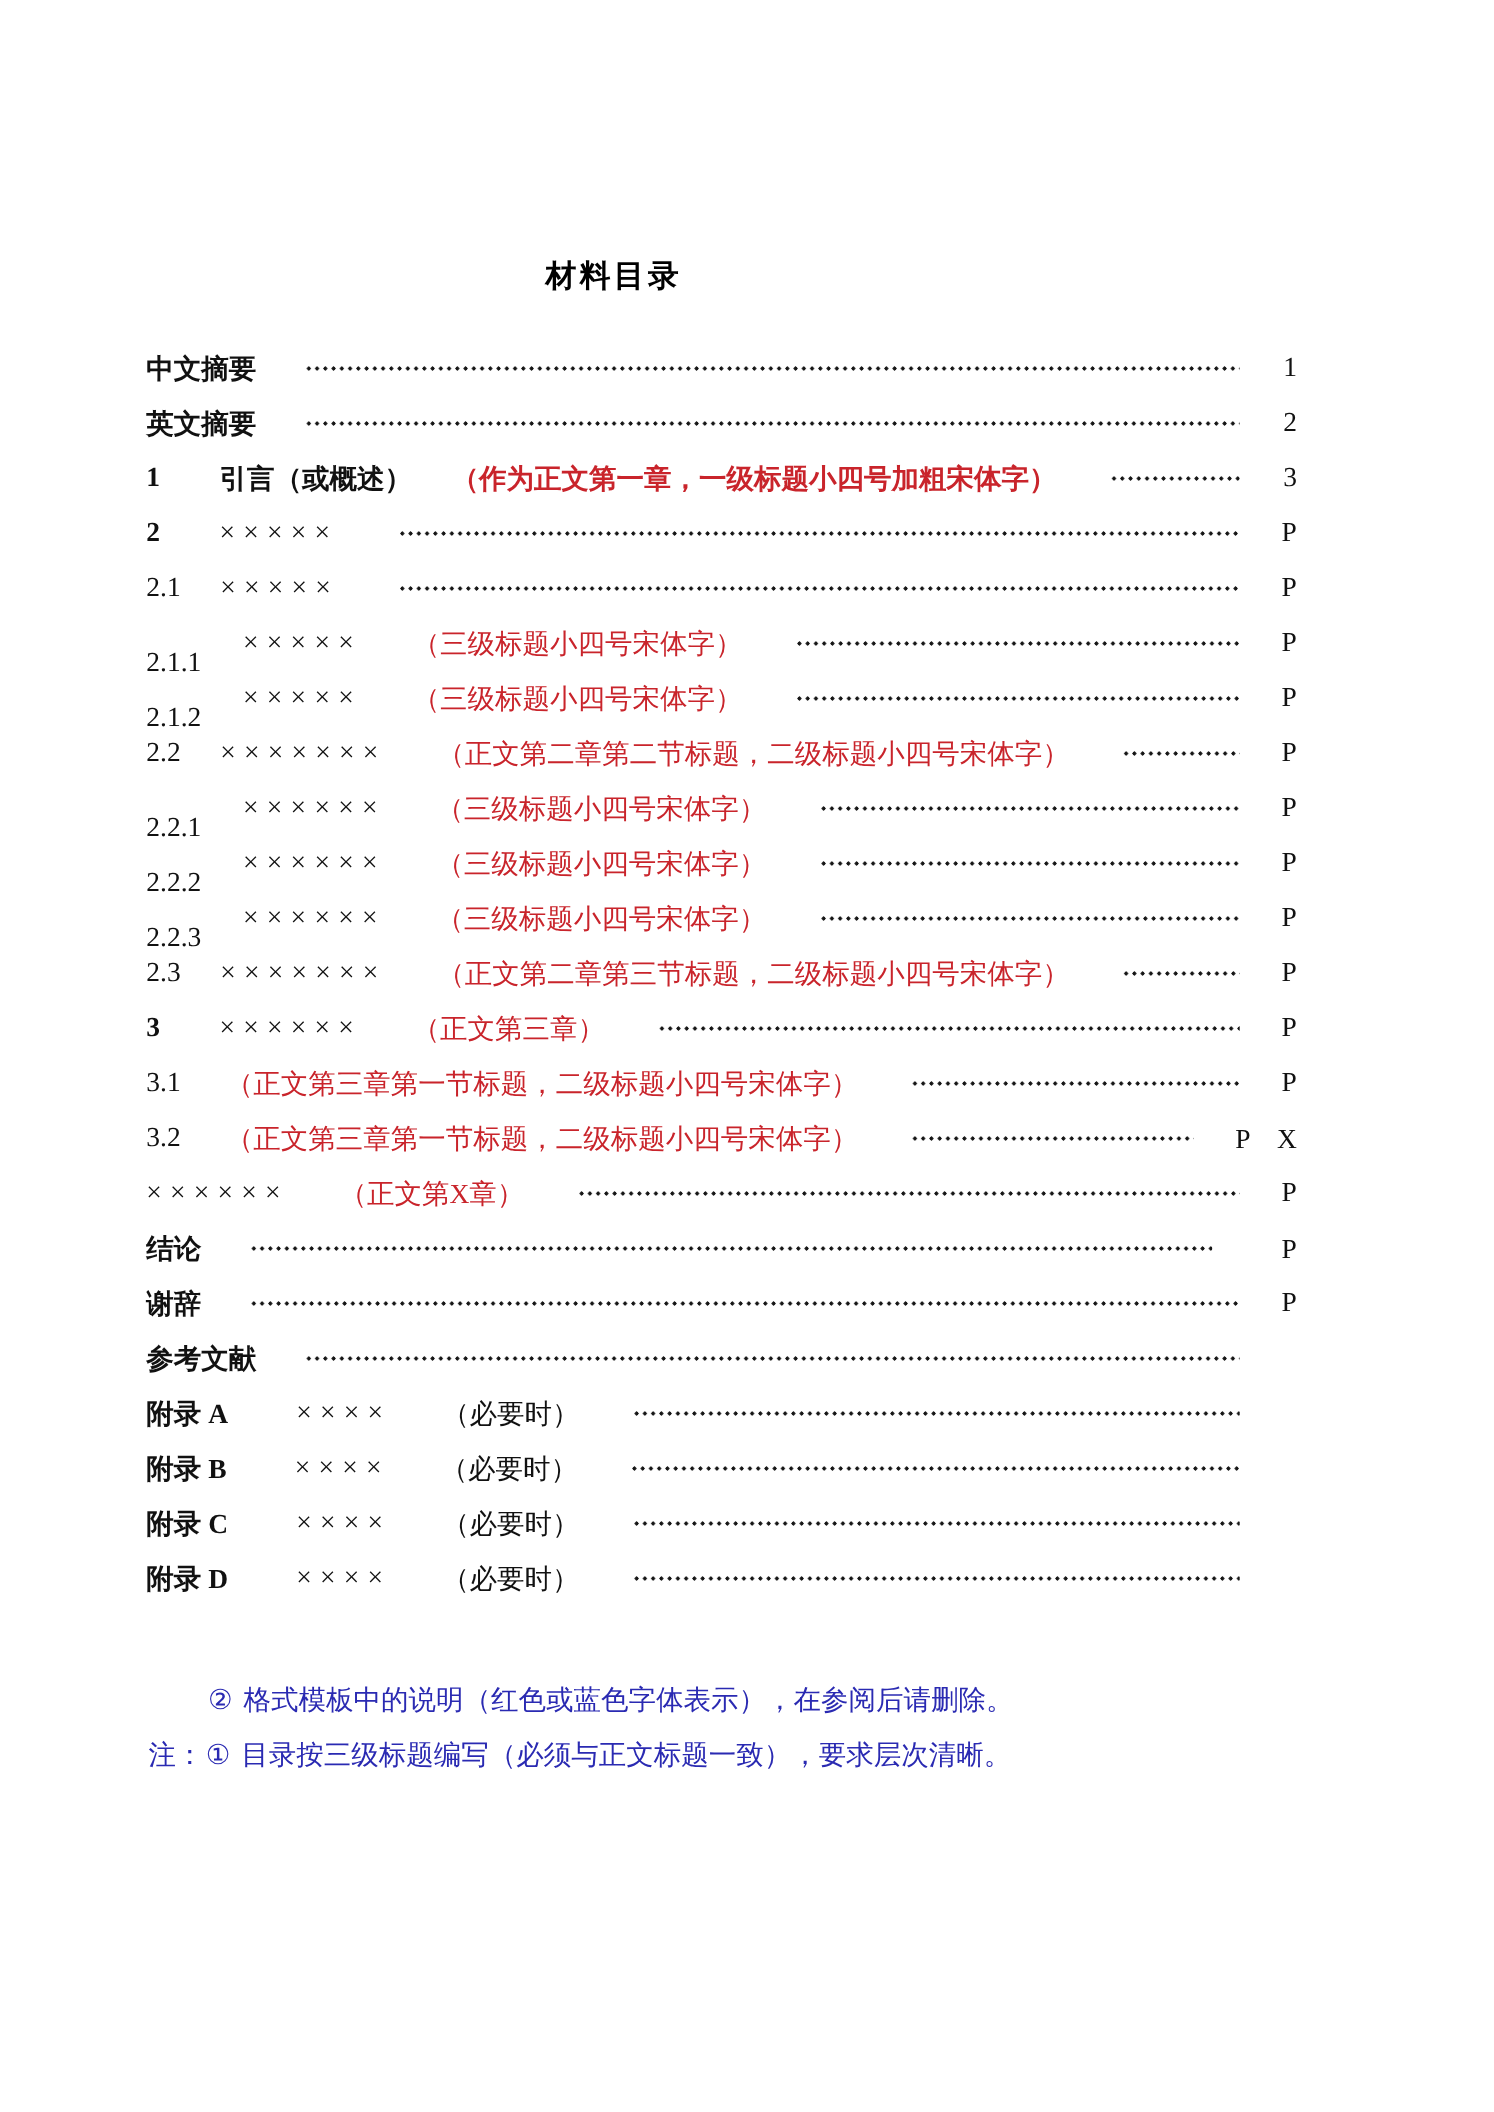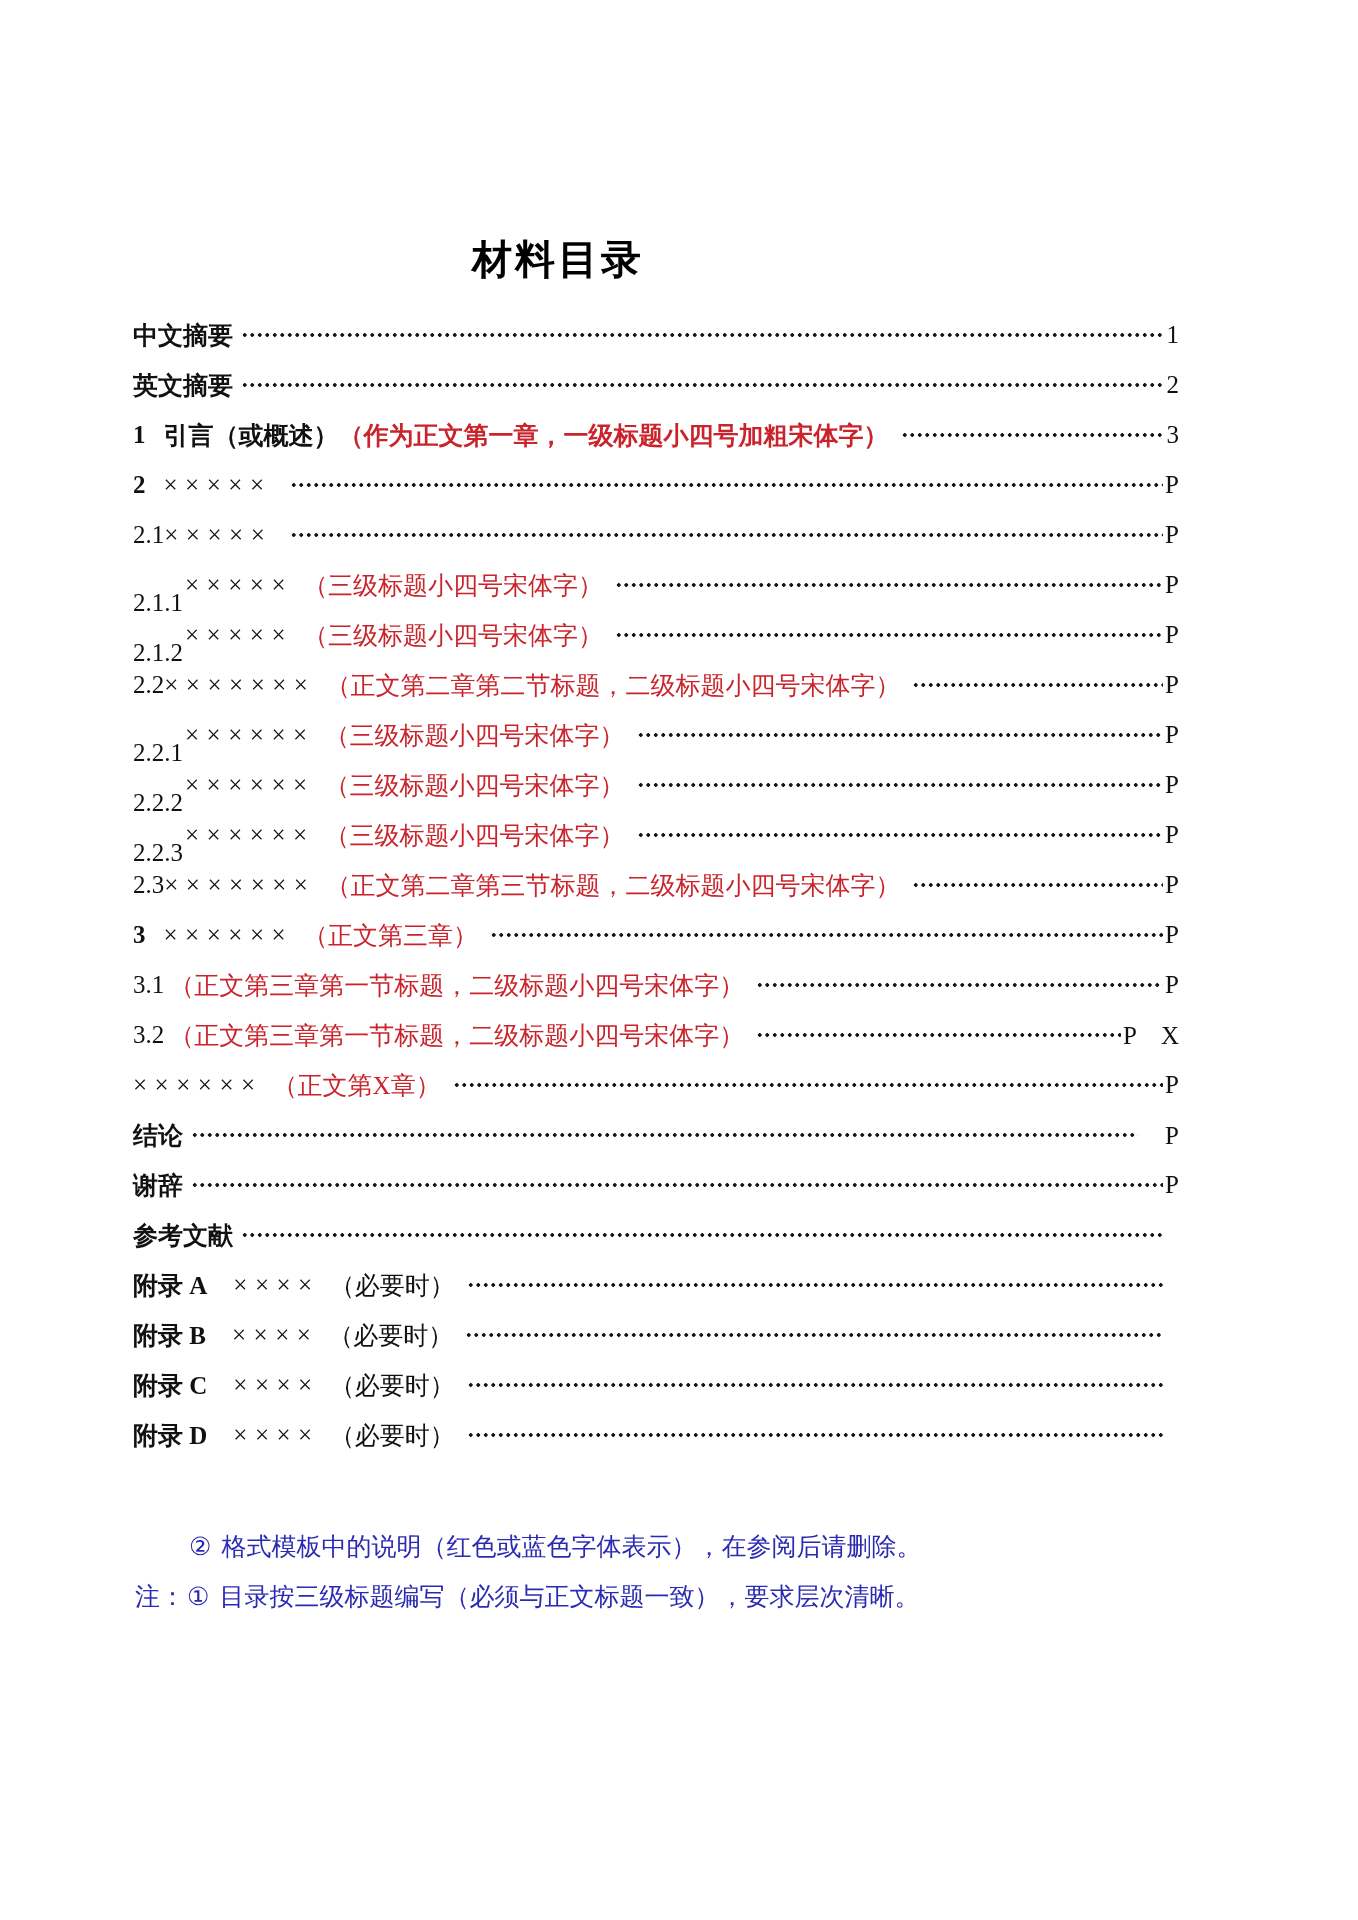--- a/index.html
+++ b/index.html
@@ -4,24 +4,24 @@
 <style>
   html,body{margin:0;padding:0;}
   body{
     width:1358px;height:1920px;background:#ffffff;position:relative;
     font-family:"Liberation Serif","DejaVu Serif",serif;
     color:#111;overflow:hidden;
   }
   .doc-title{
     position:absolute;left:133px;top:232px;width:850px;
     text-align:center;font-family:"Liberation Sans","DejaVu Sans",sans-serif;
-    font-size:40px;font-weight:bold;letter-spacing:3px;color:#000;
+    font-size:28px;font-weight:bold;letter-spacing:3px;color:#000;
   }
   .toc{position:absolute;left:133px;top:310px;width:1046px;}
-  .row{display:flex;align-items:center;height:50px;font-size:25px;white-space:nowrap;}
+  .row{display:flex;align-items:center;height:50px;font-size:25px;white-space:nowrap;gap:36px;}
   .num{}
   .num-bold{font-weight:bold;margin-right:18px;}
   .num-tight{margin-right:2px;margin-top:35px;}
   .tightgap{margin-right:5px;}
   .label-bold{font-weight:bold;}
   .sp{margin-right:26px;}
   .xs{letter-spacing:0.30em;margin-right:10px;}
   .black{margin-right:4px;}
   .red{color:#c9242b;margin-right:4px;}
   .red-b{font-weight:bold;}

